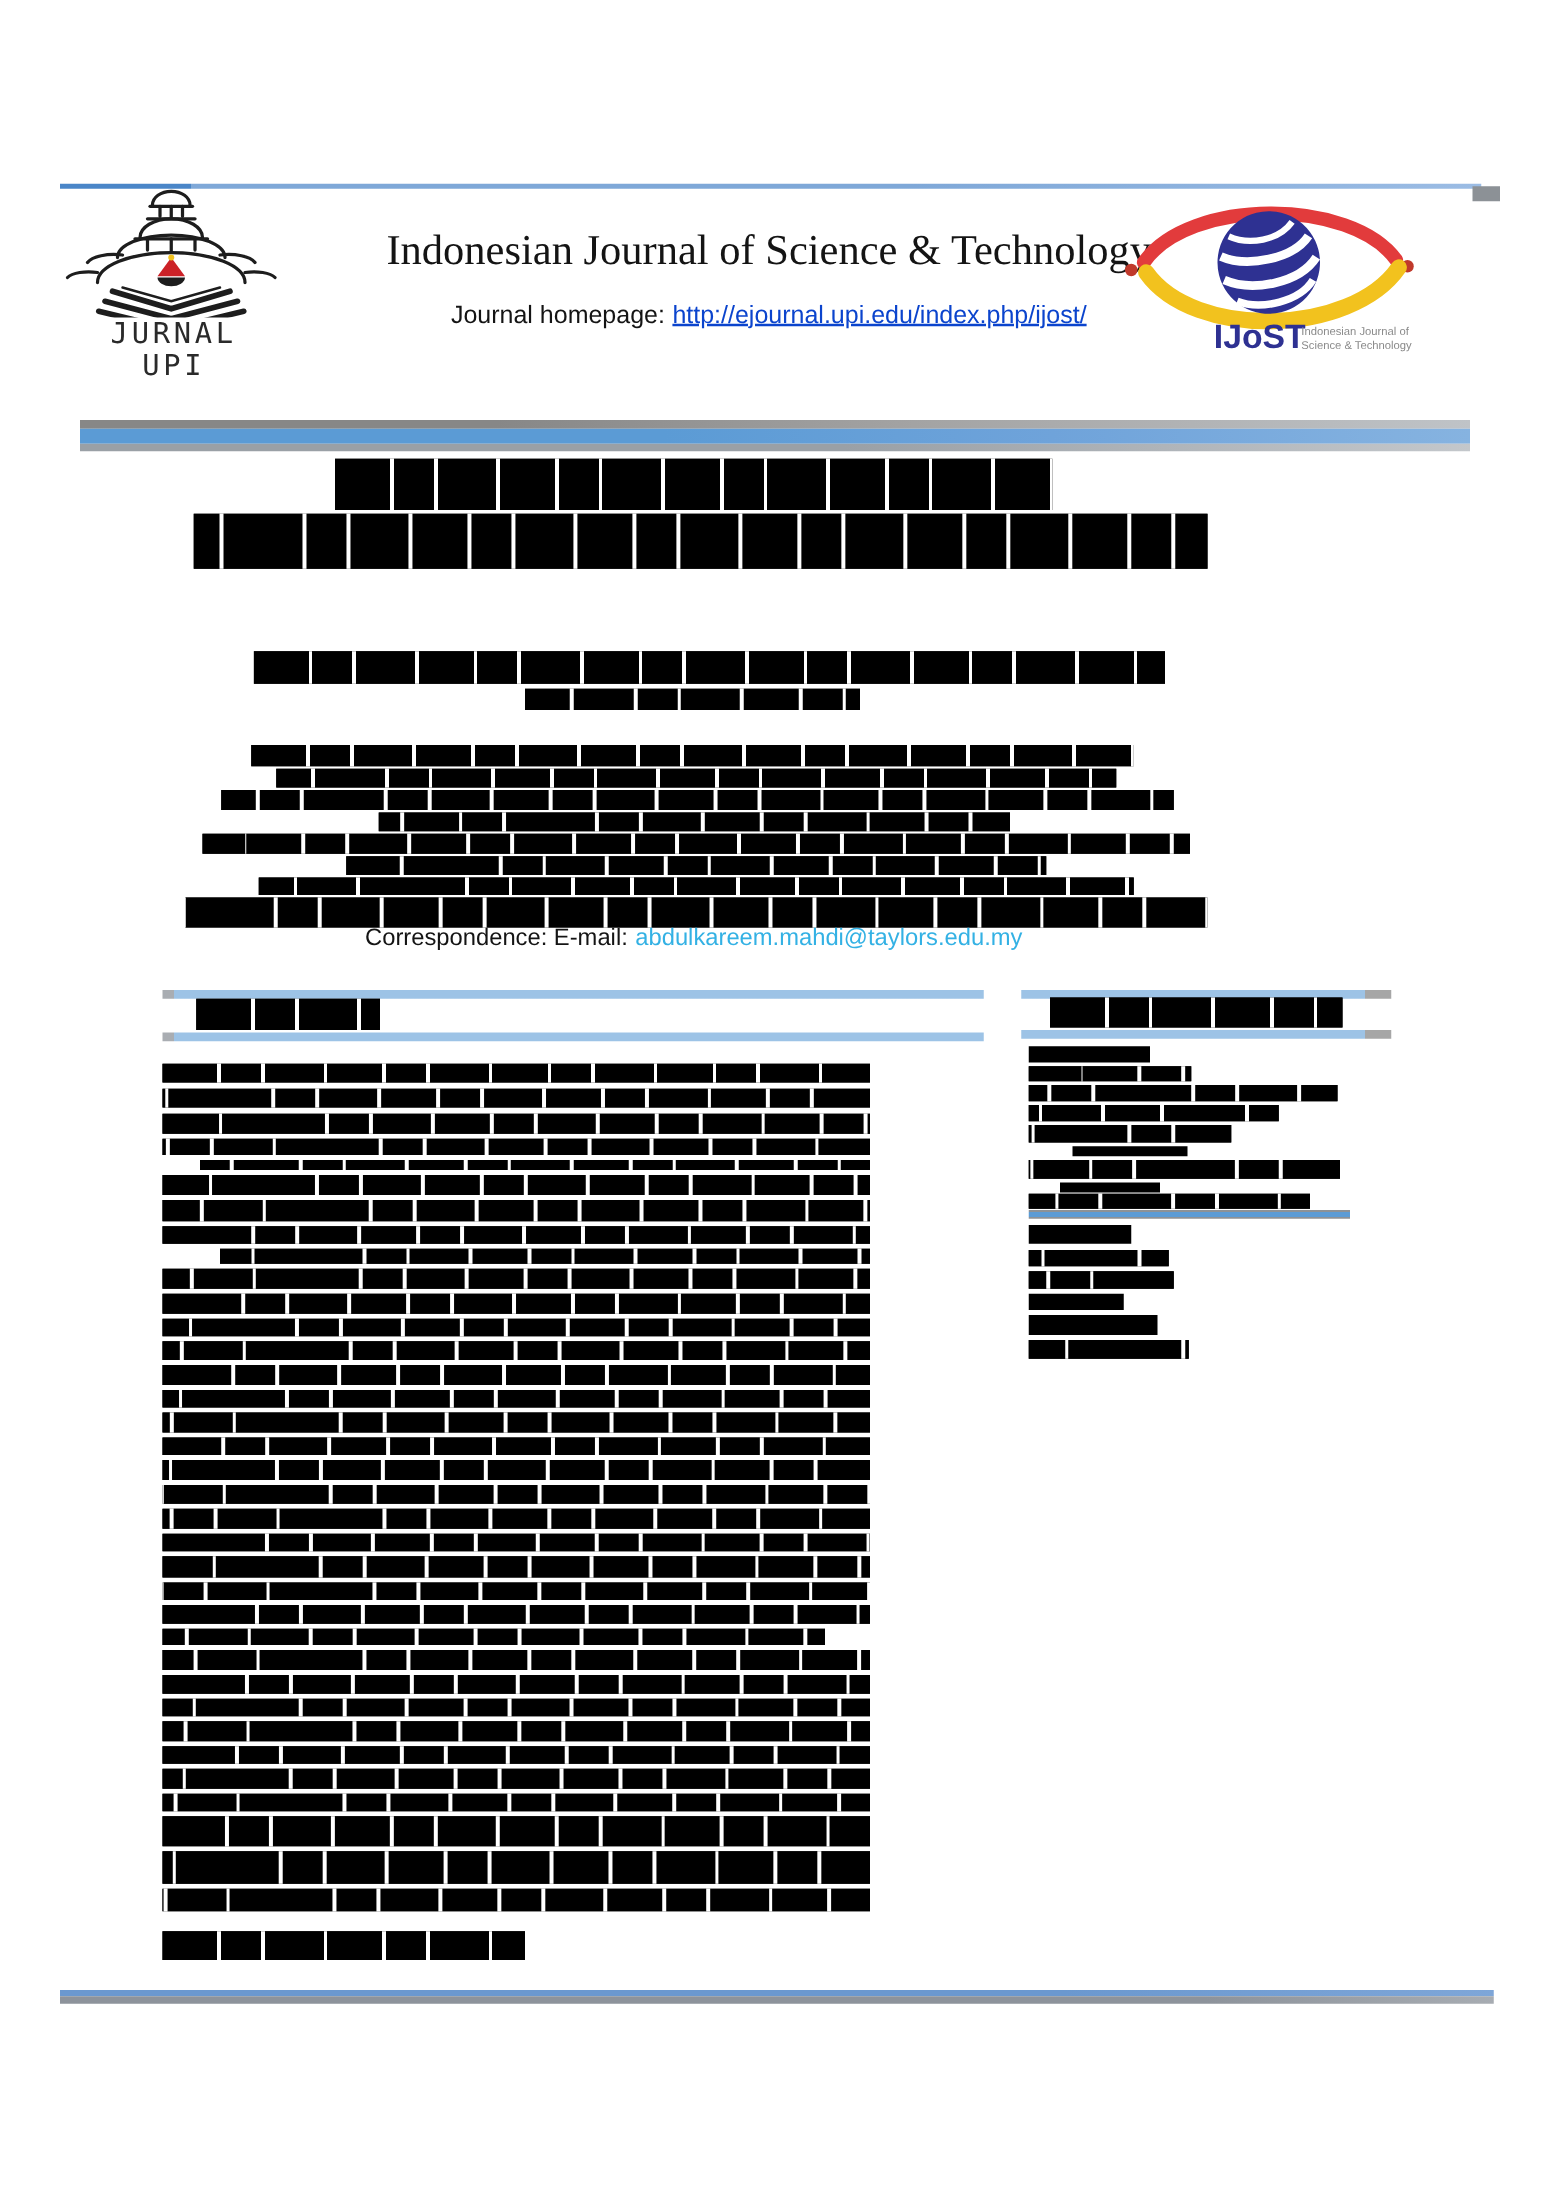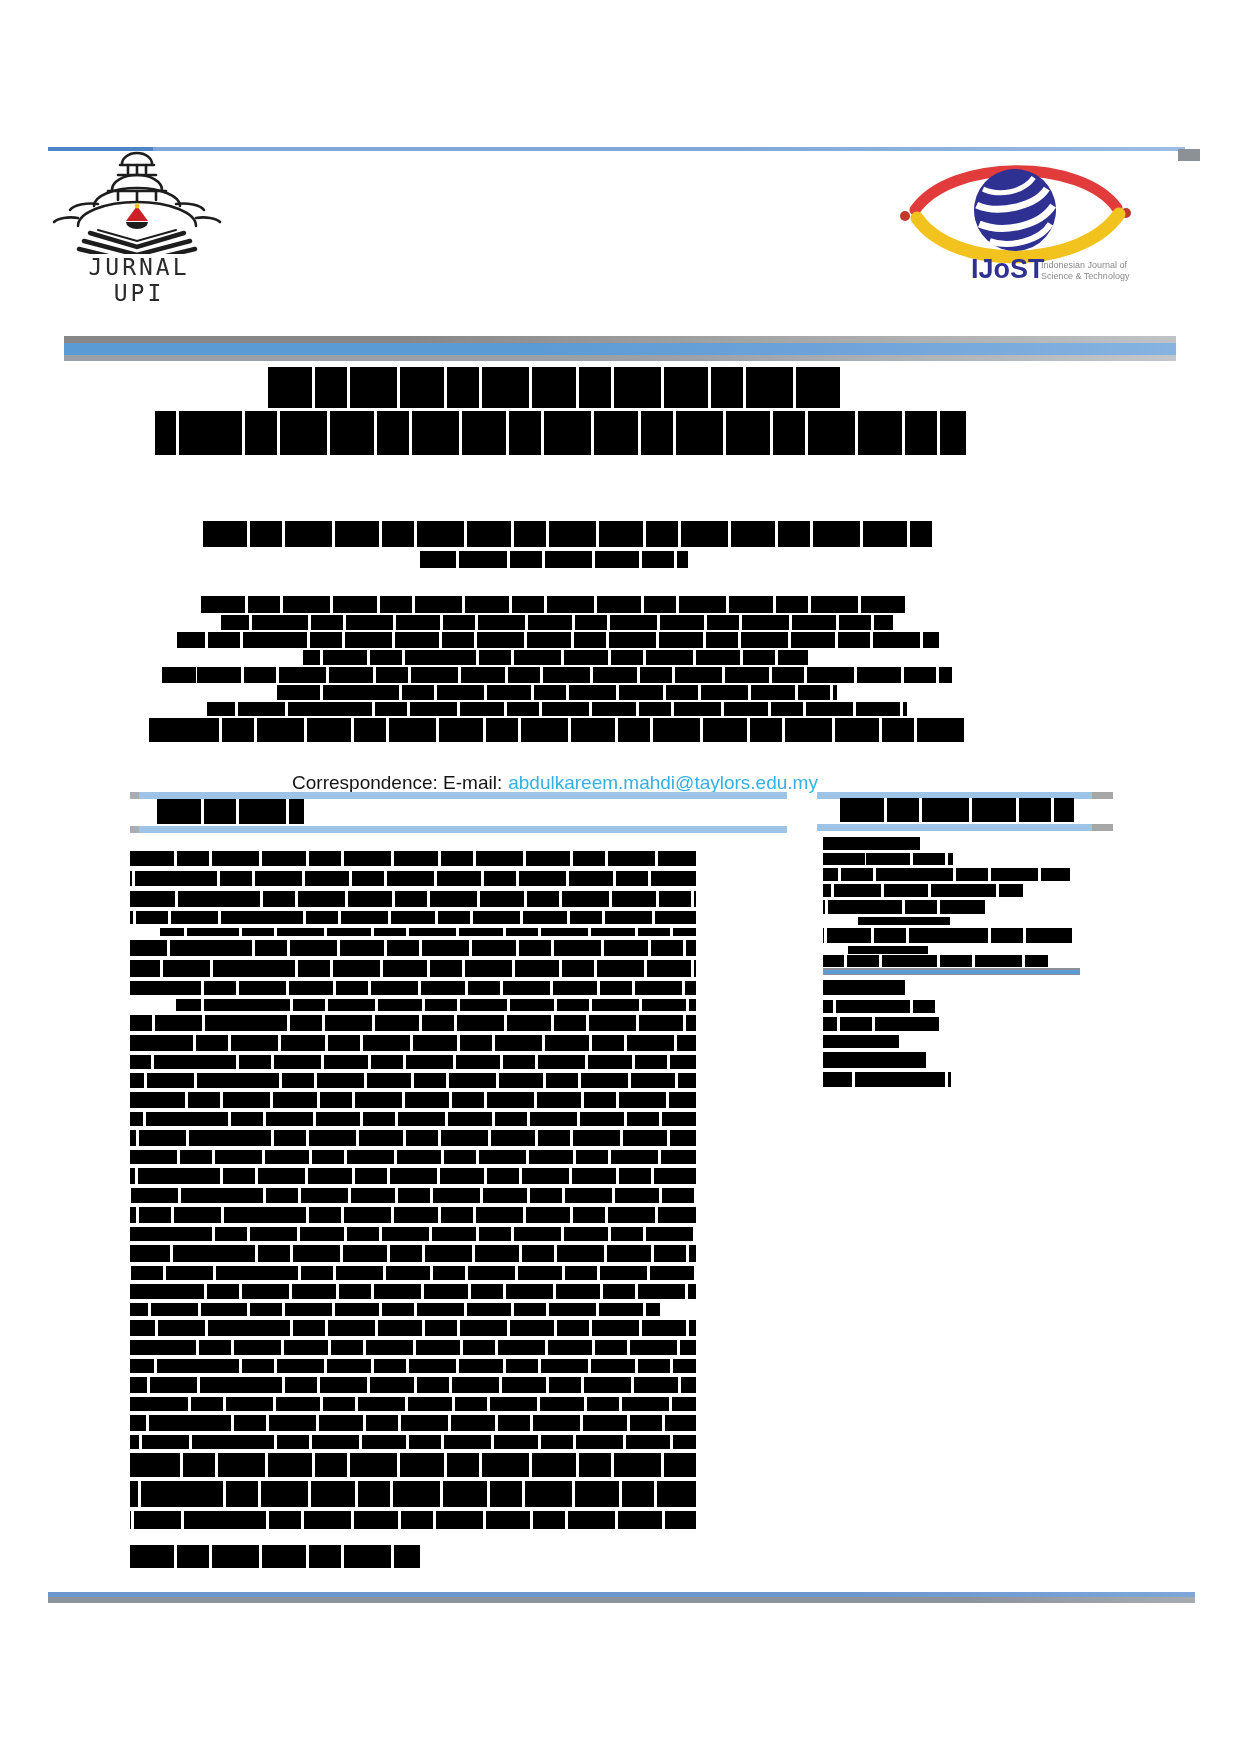--- a/index.html
+++ b/index.html
@@ -30,21 +30,21 @@
   .band .b {height:12px;background:linear-gradient(90deg,#5b9bd5 0 42%,#6fa3da 70%,#86b3e0 100%);}
   .band .g2{height:6px;background:linear-gradient(90deg,#9aa0a6 0 55%,#c3c7cb 100%);}
 
   
   .rule{height:7px;}
   .rule-left{background:linear-gradient(90deg,#a9adb2 0 9px,#9dc3e6 9px 100%);}
   .rule-right{background:linear-gradient(90deg,#9dc3e6 0 calc(100% - 21px),#a6a6a6 calc(100% - 21px) 100%);}
   .rule-kw{height:7px;background:linear-gradient(180deg,#8c9196 0 2px,#5b9bd5 2px 6px,#8c9196 6px 7px);}
 
   
-  .correspondence{left:0;top:772px;width:1110px;text-align:center;font-size:19px;color:#141414;}
+  .correspondence{left:0;top:740px;width:1110px;text-align:center;font-size:19px;color:#141414;}
   .correspondence a{color:#33b1e4;text-decoration:none;margin-left:6px;}
 
   
   .bottom-rule{left:48px;top:1592px;width:1147px;}
   .bottom-rule .b{height:5px;background:linear-gradient(90deg,#6b98cf 0 70%,#7ea6d8 100%);}
   .bottom-rule .g{height:6px;background:linear-gradient(90deg,#8d939b 0 80%,#a7acb2 100%);}
 
   
   .redact{position:absolute;background-color:#000;
           background-image:repeating-linear-gradient(90deg,#000 0 44px,#fff 44px 47px,#000 47px 79px,#fff 79px 82px,#000 82px 129px,#fff 129px 132px);}
@@ -83,20 +83,24 @@
     </g>
     <g fill="none" stroke="#1d1d1d" stroke-linecap="round">
       <path d="M50,80 L89,91 L128,80" stroke-width="2"></path>
       <path d="M42,83 L89,97 L136,83" stroke-width="4.5"></path>
       <path d="M36,91 L89,105 L142,91" stroke-width="4.5"></path>
       <path d="M31,99 L89,113 L147,99" stroke-width="4.5"></path>
     </g>
   </svg>
   <div class="abs upi-caption">JURNAL UPI</div>
 
+  <div class="abs journal-title">Indonesian Journal of Science &amp; Technology</div>
+  <div class="abs homepage-line">
+    <span>Journal homepage:</span><a href="#">http://ejournal.upi.edu/index.php/ijost/</a>
+  </div>
 
   <svg class="abs" style="left:893px;top:150px;" width="245" height="135" viewBox="0 0 245 135">
     <circle cx="12" cy="66" r="5" fill="#c0392b"></circle>
     <circle cx="233" cy="63" r="5" fill="#c0392b"></circle>
     <path d="M22,60 C58,8 188,8 224,58" fill="none" stroke="#e23b3c" stroke-width="11" stroke-linecap="round"></path>
     <path d="M24,68 C62,122 188,119 226,64" fill="none" stroke="#f2c21e" stroke-width="13" stroke-linecap="round"></path>
     <g transform="rotate(-14 122 60)">
       <circle cx="122" cy="60" r="41" fill="#2e3192"></circle>
       <path d="M96,32 C110,43 134,45 148,33" fill="none" stroke="#fff" stroke-width="5"></path>
       <path d="M86,46 C104,60 142,62 158,47" fill="none" stroke="#fff" stroke-width="7"></path>

